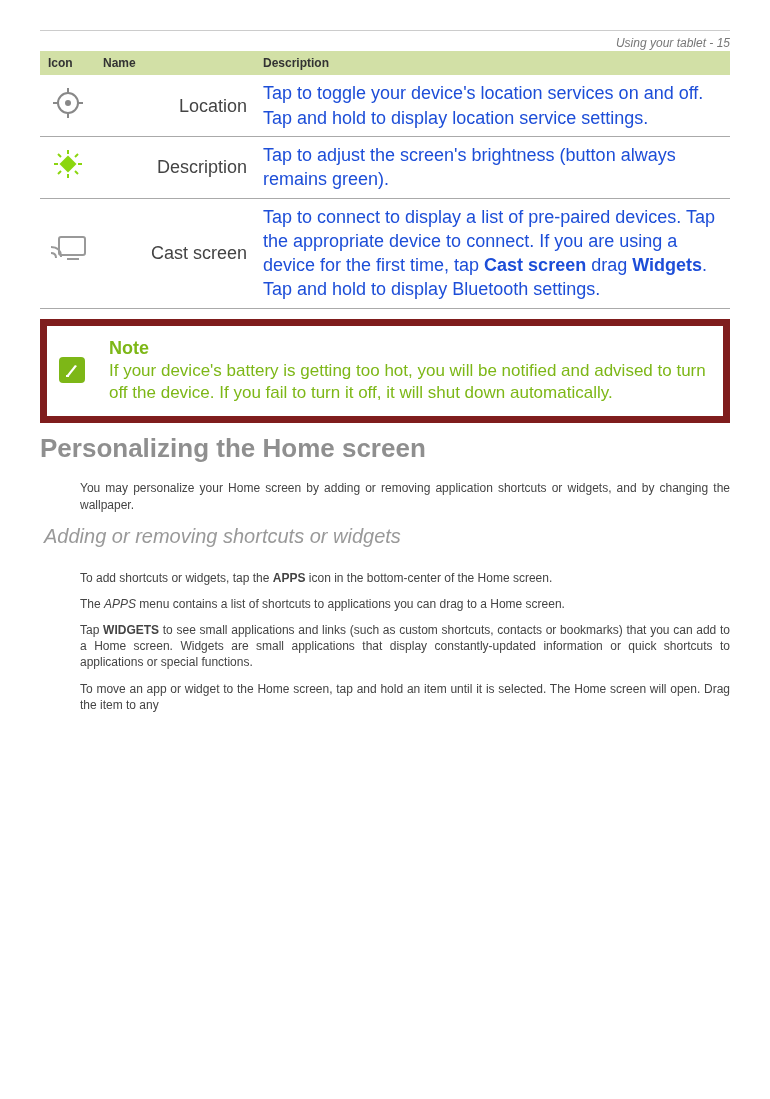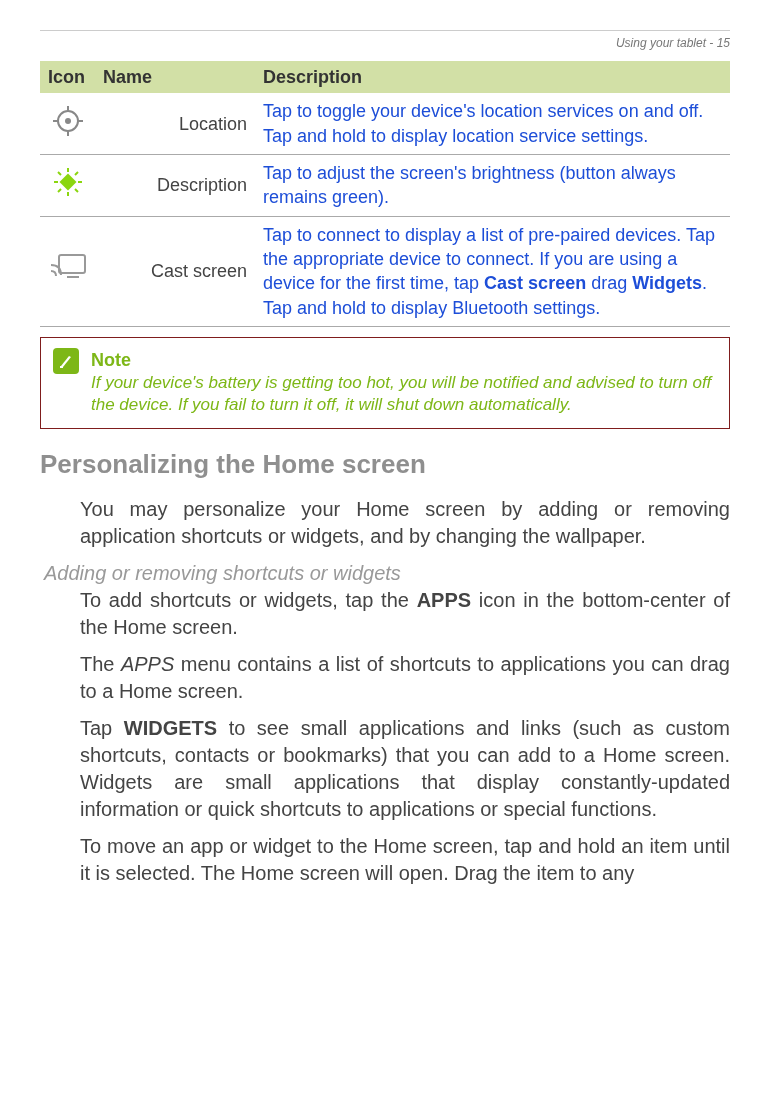--- a/index.html
+++ b/index.html
@@ -11,87 +11,87 @@
     padding: 30px 40px 0 40px;
     color: #333;
     font-size: 17px;
     line-height: 1.35;
   }
   .page-header {
     text-align: right;
     font-style: italic;
     color: #777;
     font-size: 12px;
-    margin-bottom: 10px;
     border-top: 1px solid #ccc;
     padding-top: 4px;
   }
   table.icon-table {
     width: 100%;
     border-collapse: collapse;
   }
   table.icon-table th {
     background: #d2e0a6;
     color: #333;
     text-align: left;
     padding: 4px 8px;
     font-weight: bold;
-    font-size: 18px;
+    font-size: 12px;
   }
   table.icon-table td {
     padding: 6px 8px;
     vertical-align: middle;
     border-bottom: 1px solid #aaa;
     font-size: 18px;
     color: #1d4ed8;
   }
   table.icon-table td.icon-cell { width: 55px; text-align: center; }
   table.icon-table td.name-cell { width: 160px; color: #444; text-align: right; }
   table.icon-table td.desc-cell { }
   .bold-inline { font-weight: bold; }
 
   .note-box {
-    border: 1px solid #7f1d1d;
+    border: 7px solid #7f1d1d;
     margin-top: 10px;
     padding: 10px 12px 12px 12px;
     display: flex;
-    gap: 10px;
+    gap: 22px;
+    align-items: center;
   }
   .note-icon-wrap {
     flex: 0 0 28px;
   }
   .note-icon {
     width: 26px; height: 26px;
     background: #7db717;
     border-radius: 4px;
     display:flex; align-items:center; justify-content:center;
   }
   .note-icon svg { width: 16px; height: 16px; }
   .note-content { flex: 1; }
   .note-label { color: #7db717; font-weight: bold; font-size: 18px; }
-  .note-text { color: #7db717; font-style: italic; font-size: 17px; line-height: 1.3; }
+  .note-text { color: #7db717; font-size: 17px; line-height: 1.3; }
 
   h2.section-heading {
     color: #8f8f8f;
     font-size: 26px;
     font-weight: bold;
-    margin: 18px 0 14px 0;
+    margin: 8px 0 14px 0;
   }
   .body-para {
     color: #444;
-    font-size: 20px;
+    font-size: 12px;
     text-align: justify;
     margin: 0 0 10px 40px;
   }
   h3.sub-heading {
     color: #999;
     font-style: italic;
     font-size: 20px;
     font-weight: normal;
-    margin: 10px 0 0 4px;
+    margin: 10px 0 20px 4px;
   }
 
   
   .ic { display:inline-block; }
   .b { font-weight: bold; }
   .apps-italic { font-style: italic; }
 </style>
 </head>
 <body>
 

